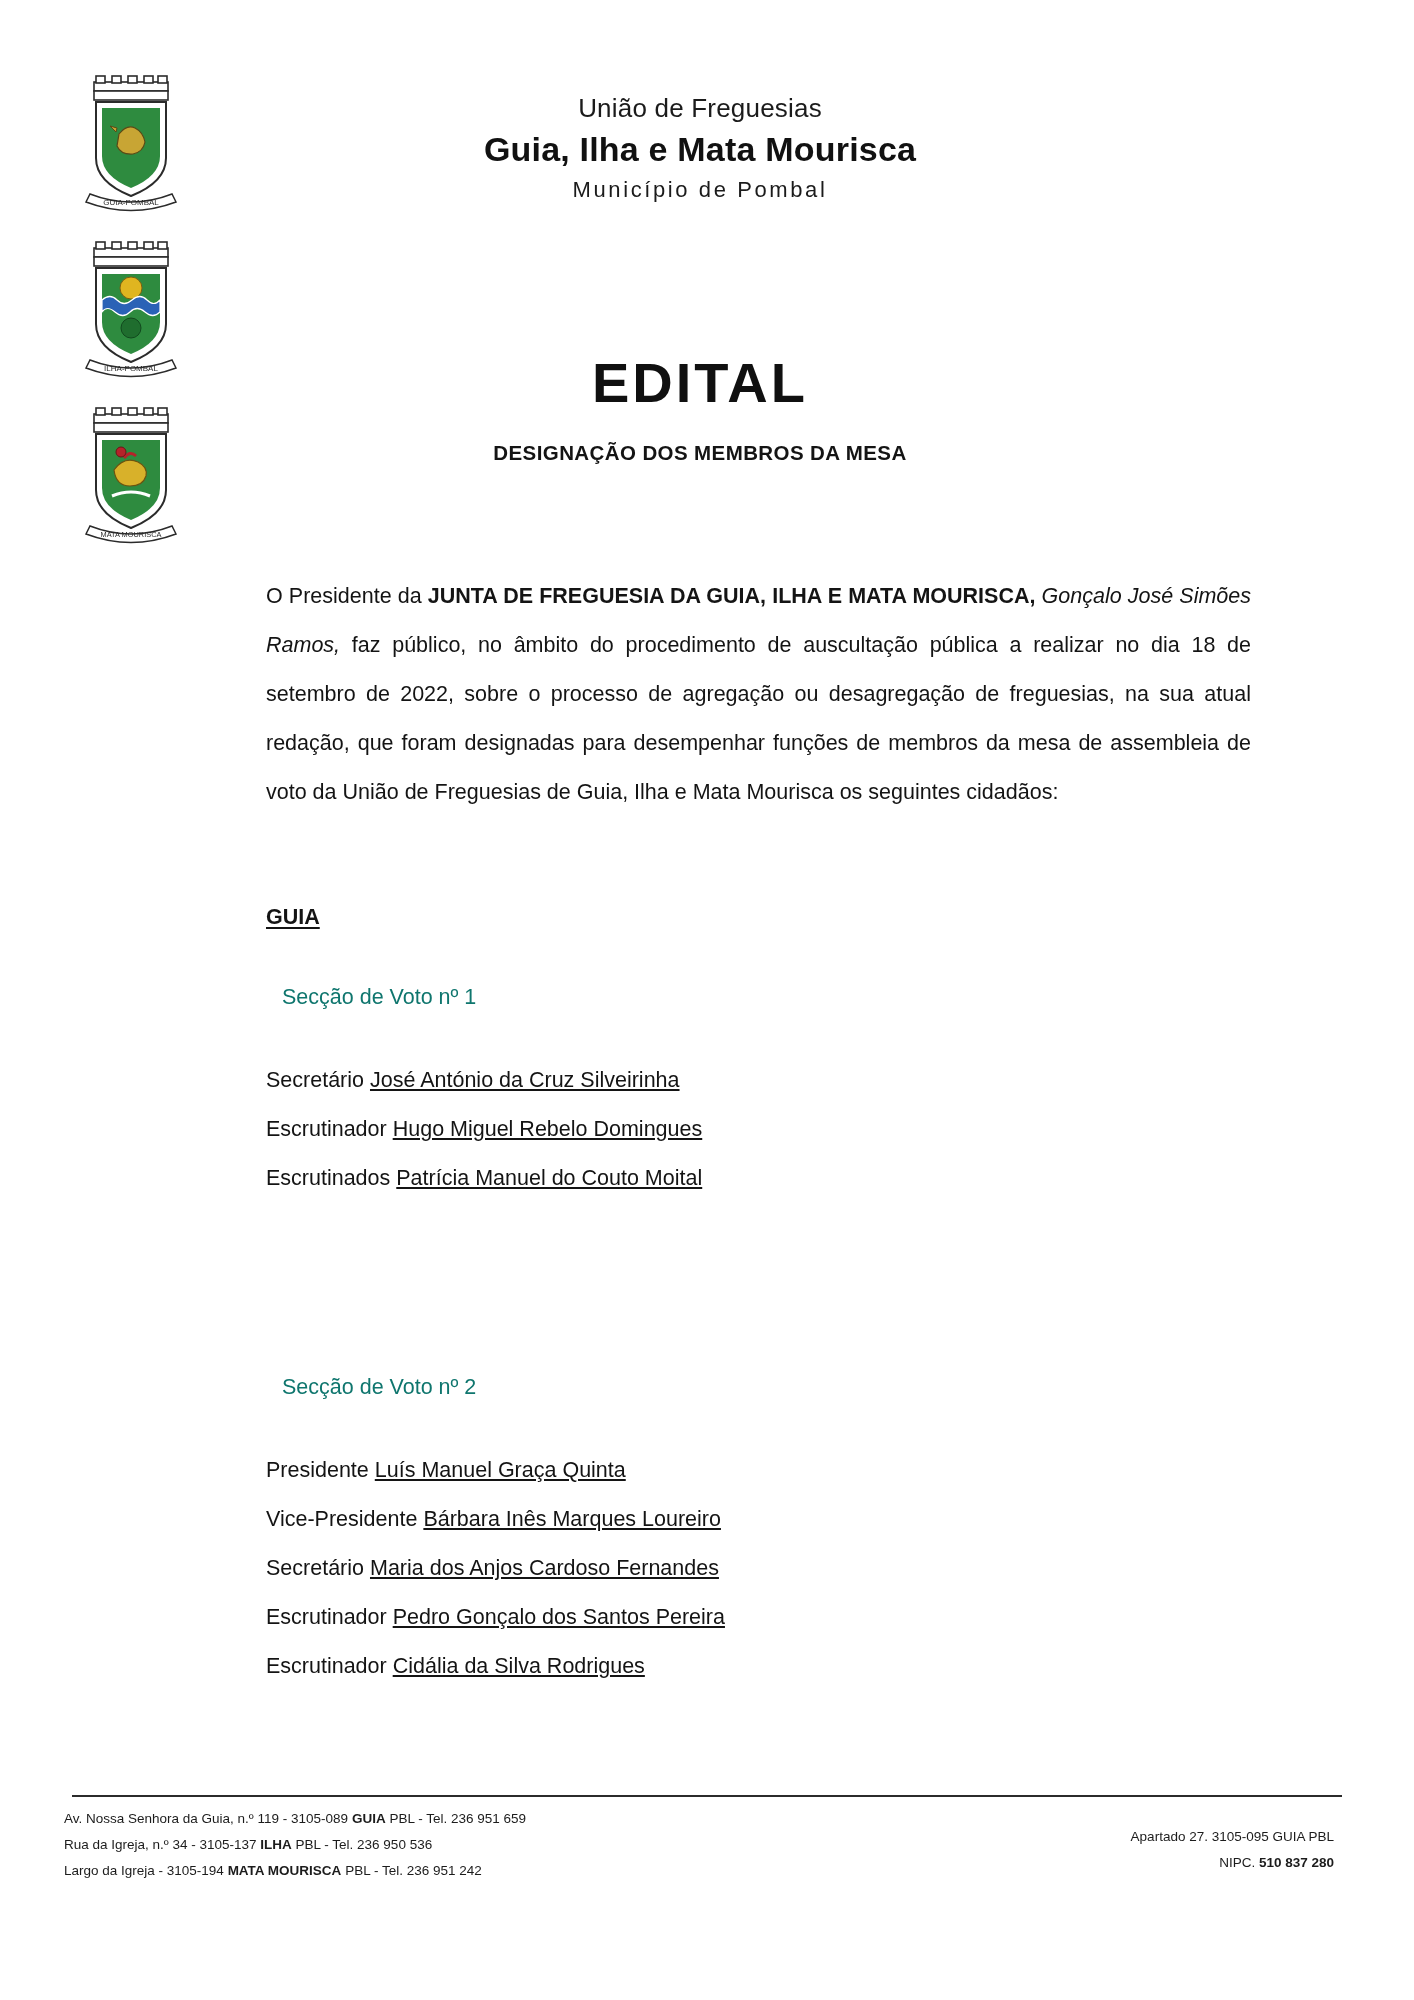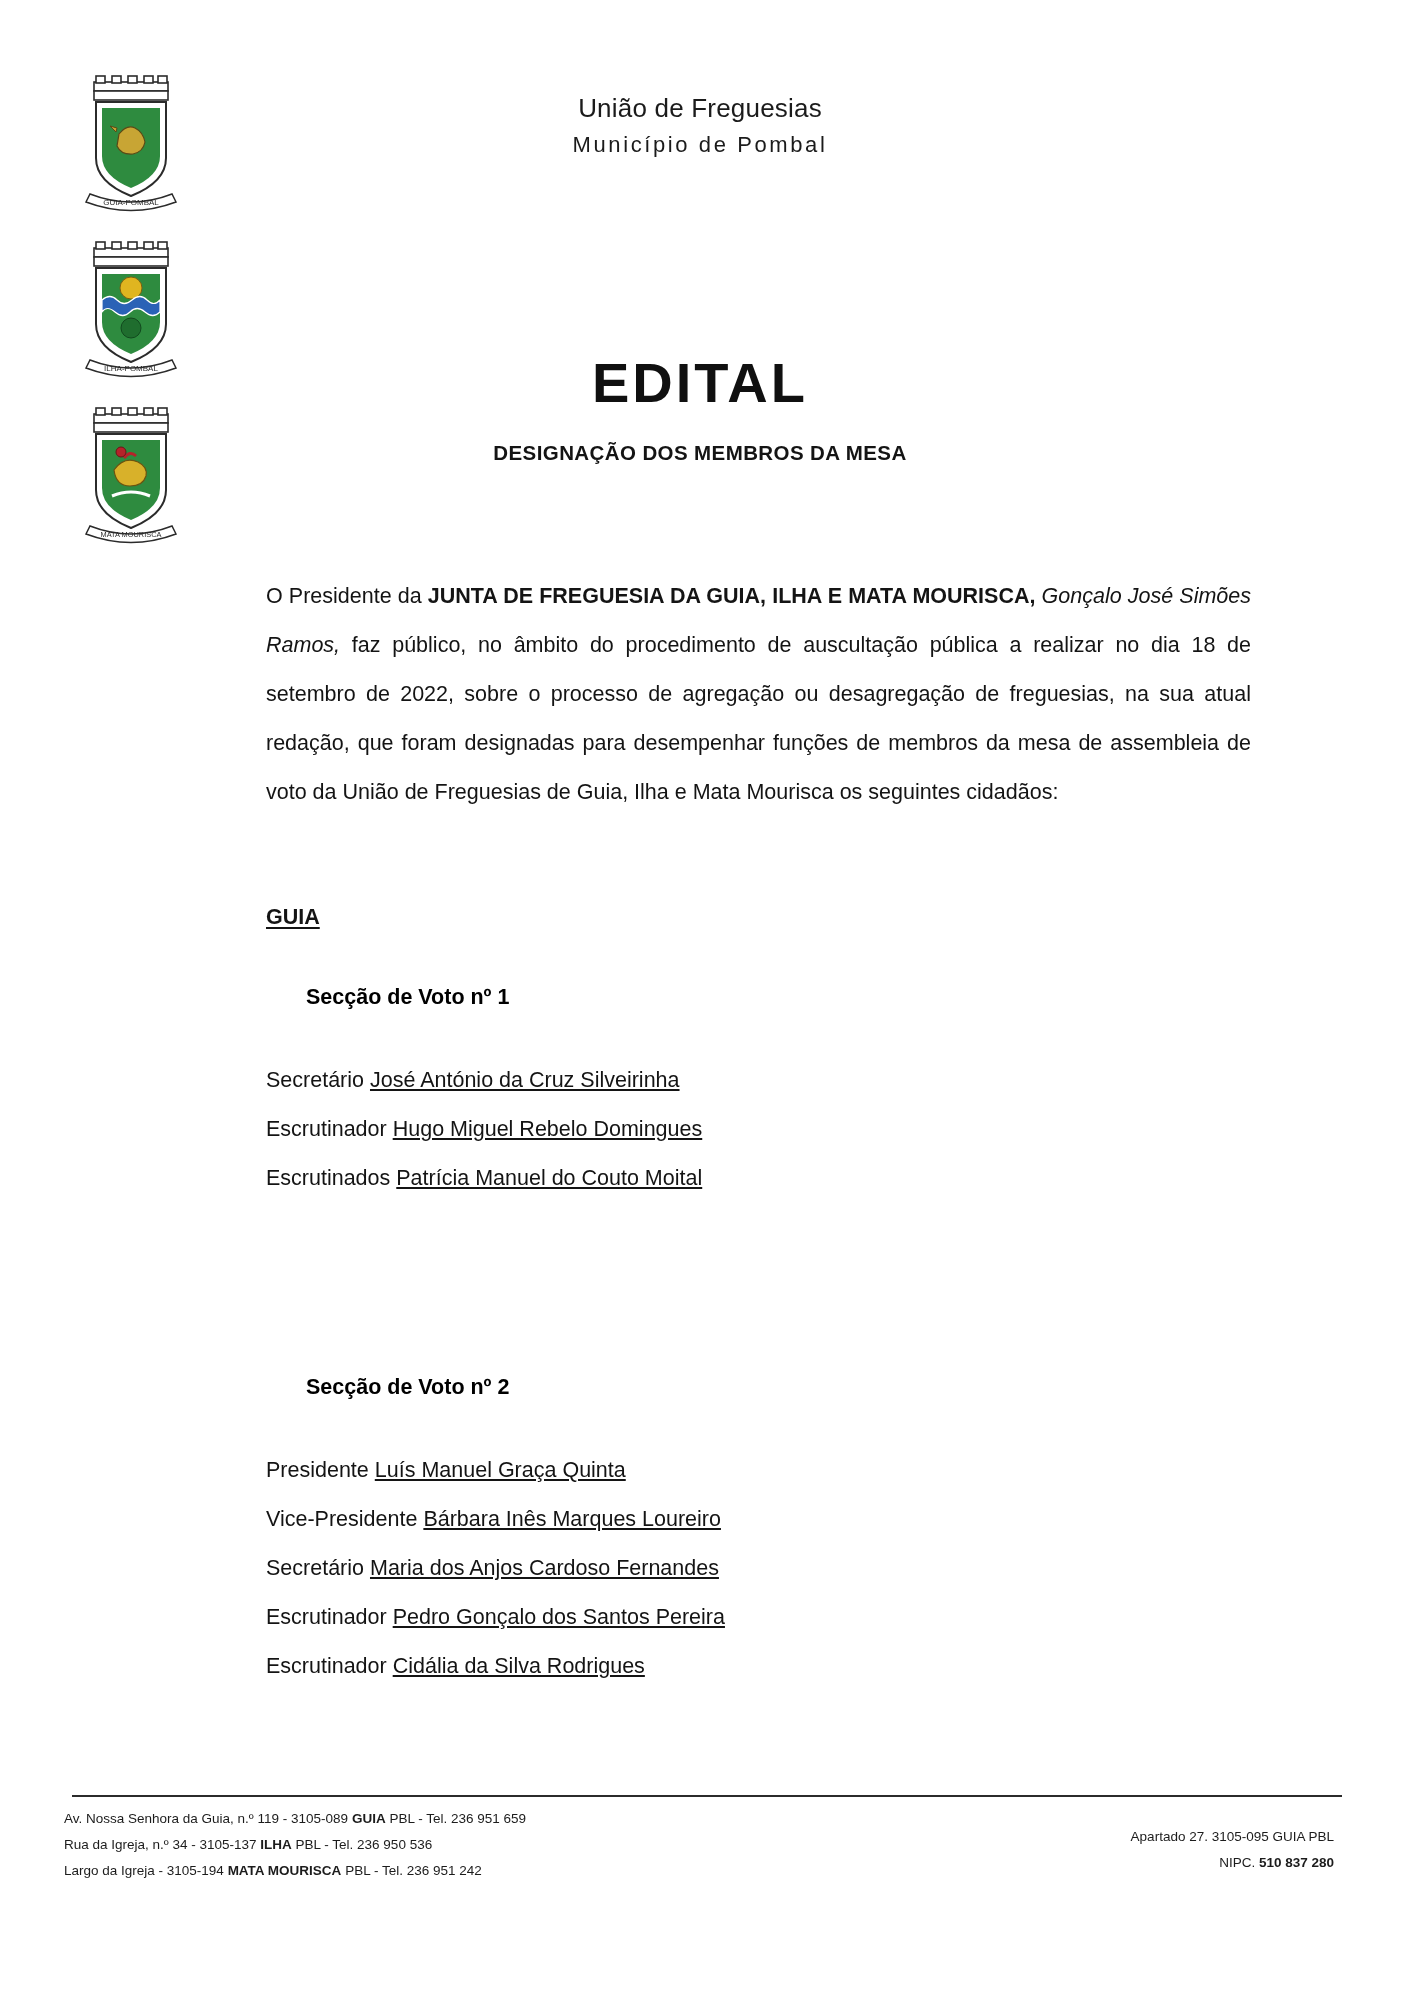--- a/index.html
+++ b/index.html
@@ -113,23 +113,23 @@
     color: #141414;
   }
 
   .section {
     position: absolute;
     left: 266px;
     width: 950px;
   }
   .section-title {
     font-size: 21.5px;
-    font-weight: 700;
-    color: #000000;
-    margin-left: 40px;
+    font-weight: 400;
+    color: #0f766e;
+    margin-left: 16px;
   }
   .roles {
     margin-top: 46px;
   }
   .role-line {
     font-size: 21.5px;
     line-height: 49px;
     color: #141414;
     white-space: nowrap;
   }
@@ -244,20 +244,21 @@
         <circle cx="49" cy="48" r="5" fill="#b4232a" stroke="#6b1417" stroke-width="1"></circle>
         <path d="M40 92 q19 -8 38 0" stroke="#ffffff" stroke-width="3" fill="none"></path>
         <path d="M18 122 q41 16 82 0 l4 8 q-45 17 -90 0 z" fill="#ffffff" stroke="#2b2b2b" stroke-width="1.5"></path>
         <text x="59" y="133" font-size="7.4" text-anchor="middle" font-family="Liberation Sans, sans-serif" fill="#2b2b2b">MATA MOURISCA</text>
       </svg>
     </div>
   </div>
 
   <div class="header">
     <div class="line1">União de Freguesias</div>
+    <div class="line2">Guia, Ilha e Mata Mourisca</div>
     <div class="line3">Município de Pombal</div>
   </div>
 
   <div class="title-block">
     <div class="edital-title">EDITAL</div>
     <div class="edital-sub">DESIGNAÇÃO DOS MEMBROS DA MESA</div>
   </div>
 
   <div class="body-copy">
     <span>O Presidente da </span><b>JUNTA DE FREGUESIA DA GUIA, ILHA E MATA MOURISCA,</b><i> Gonçalo José Simões Ramos,</i><span> faz público, no âmbito do procedimento de auscultação pública a realizar no dia 18 de setembro de 2022, sobre o processo de agregação ou desagregação de freguesias, na sua atual redação, que foram designadas para desempenhar funções de membros da mesa de assembleia de voto da União de Freguesias de Guia, Ilha e Mata Mourisca os seguintes cidadãos:</span>

